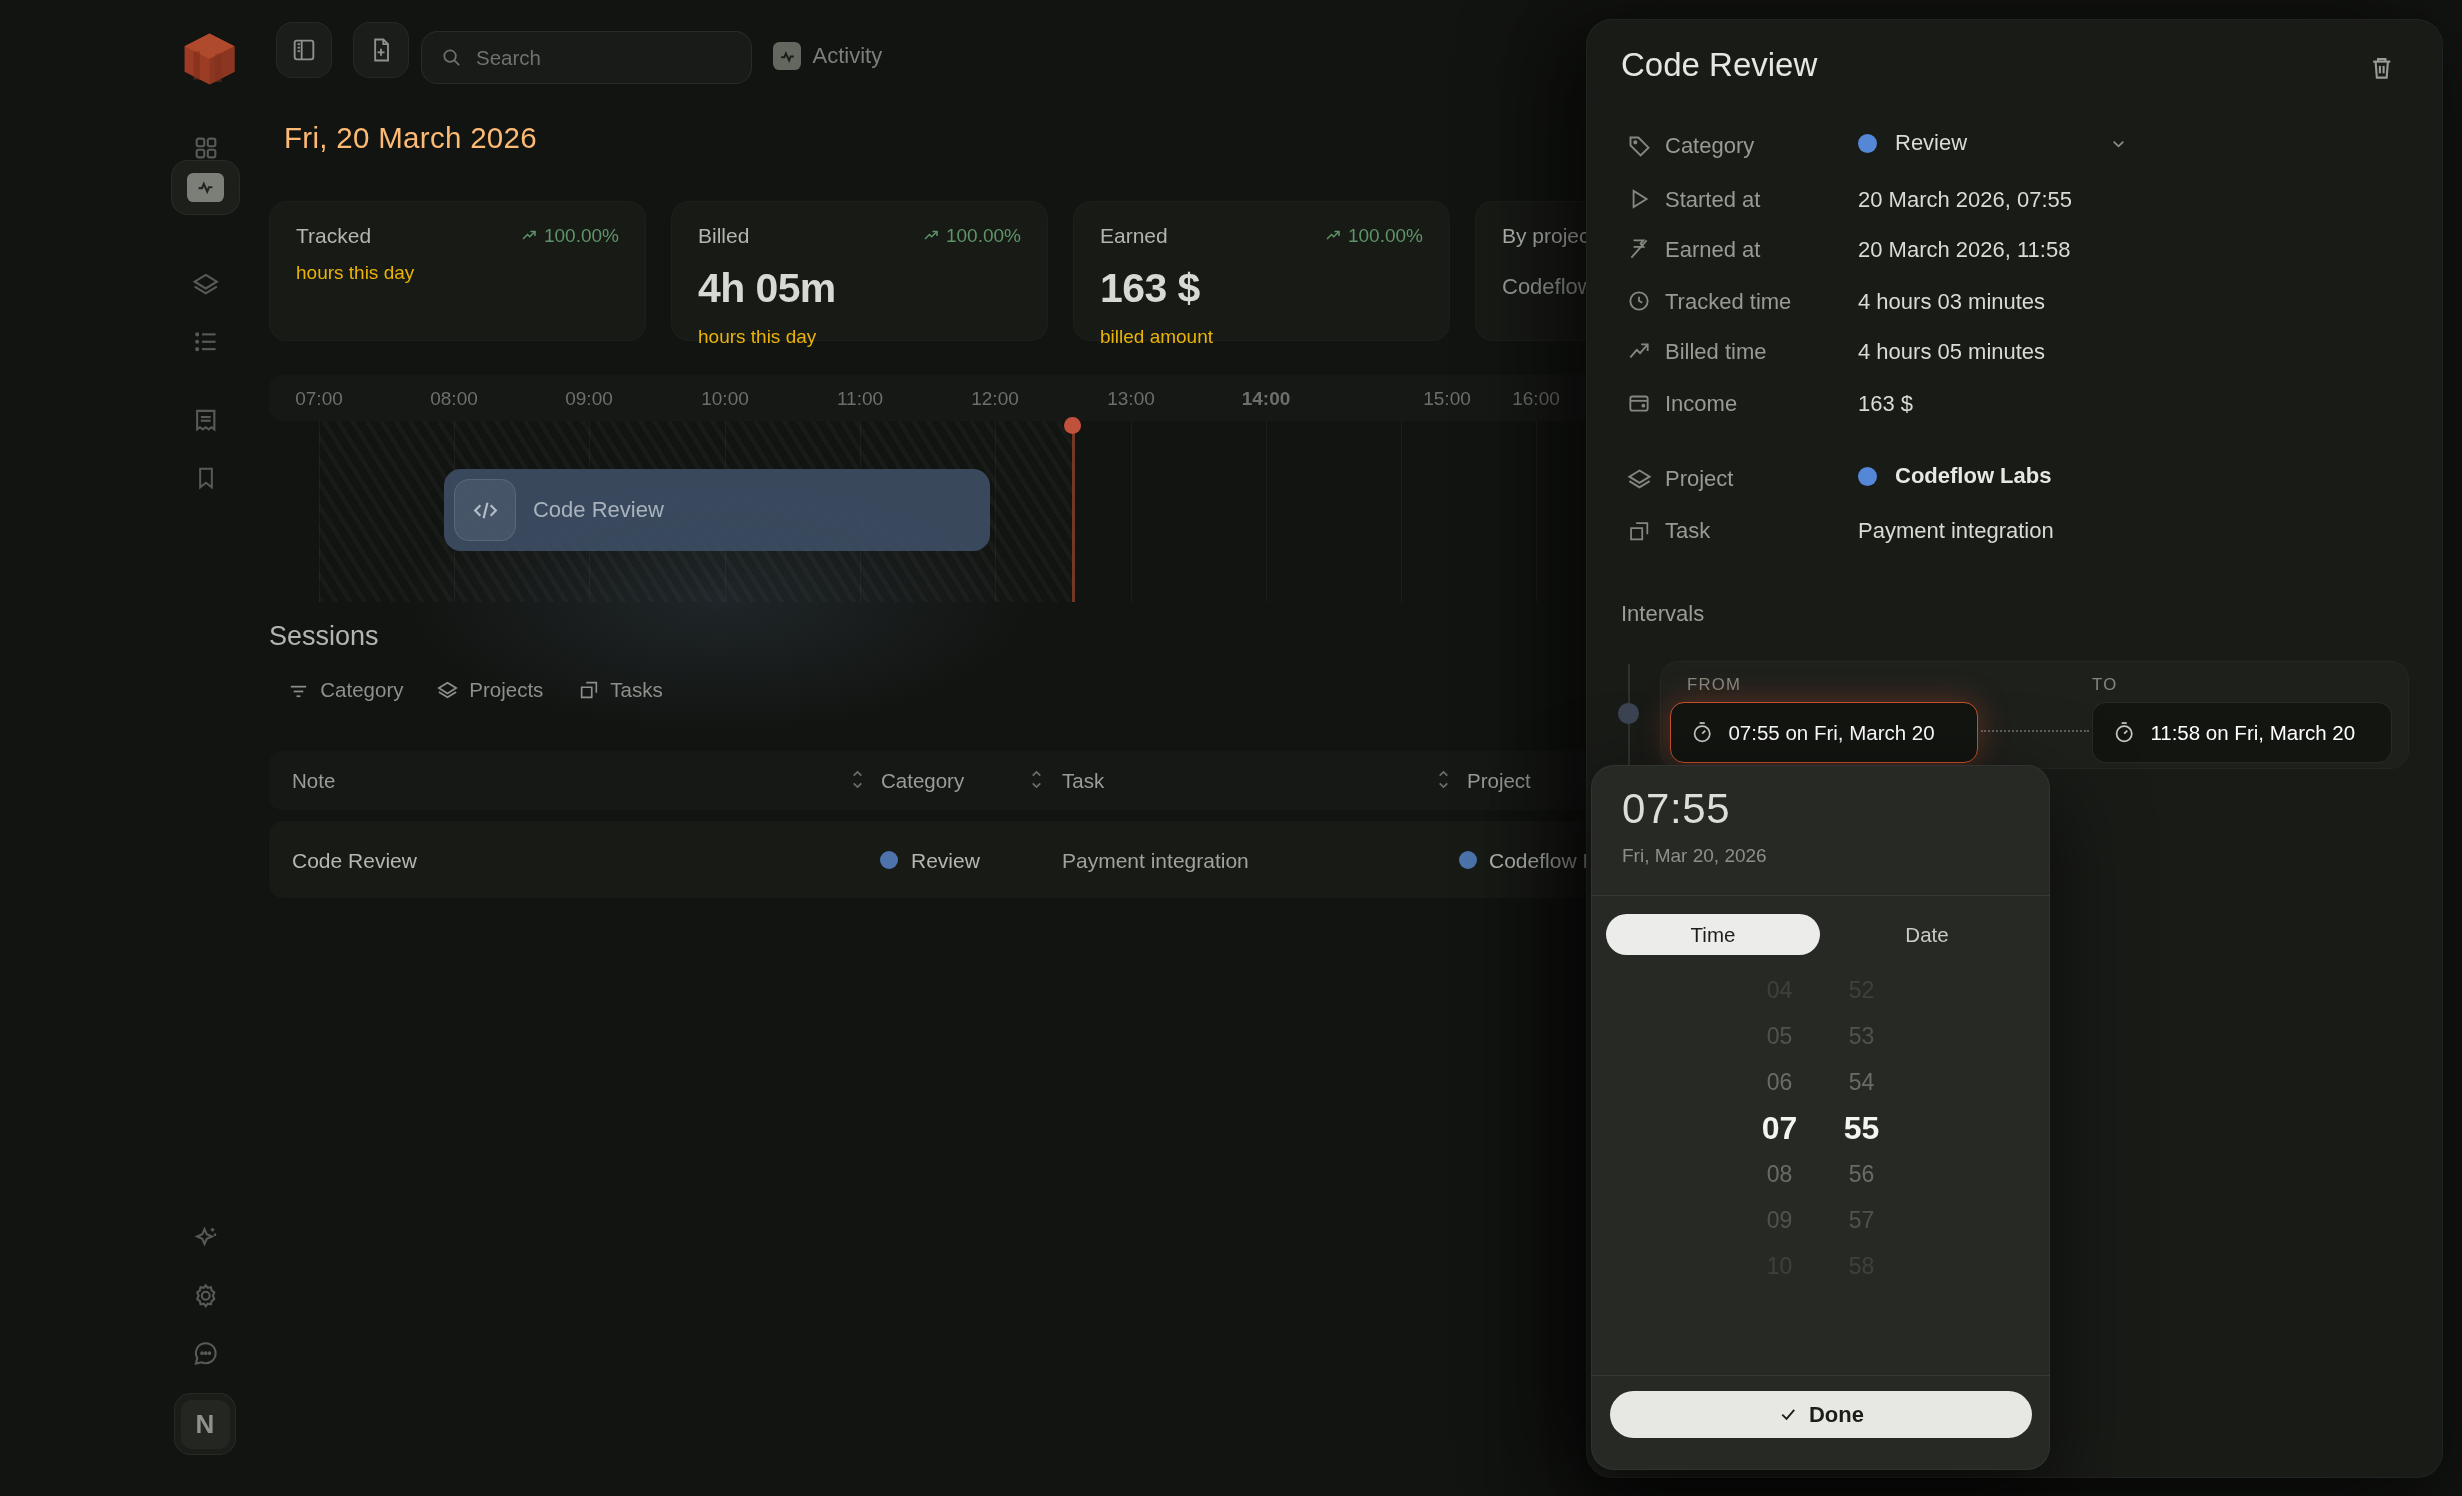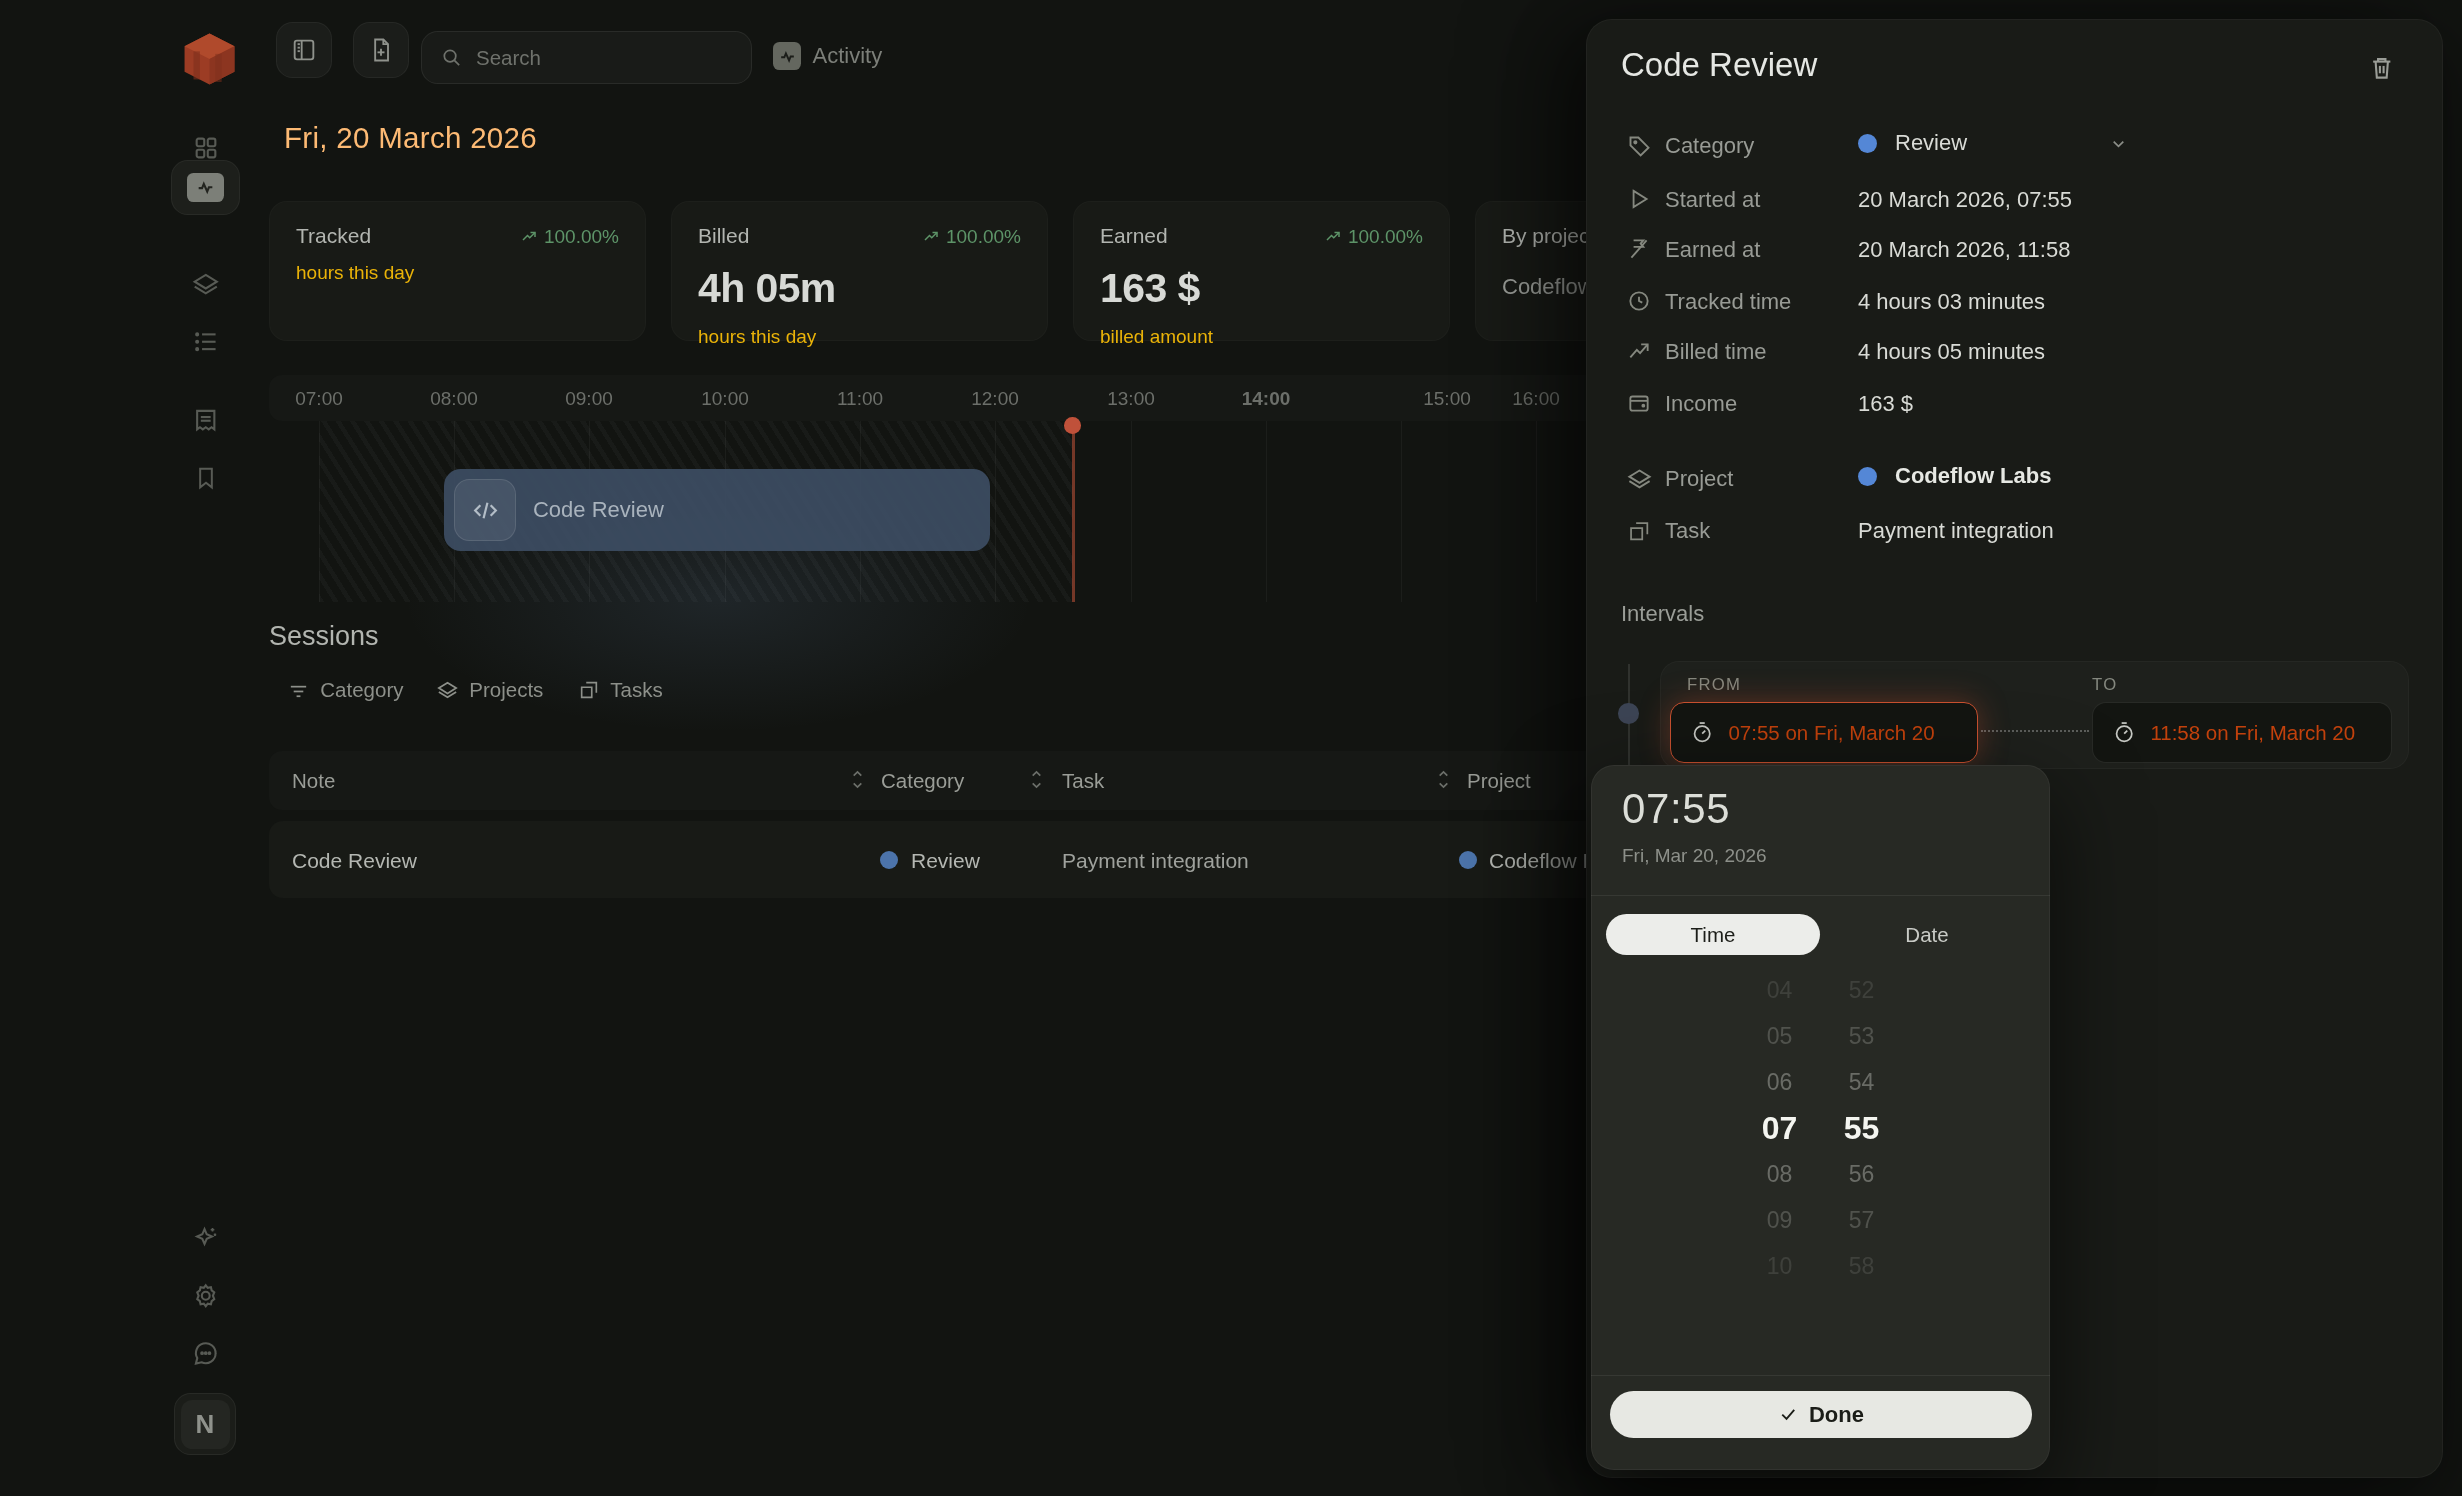--- a/index.html
+++ b/index.html
@@ -57,21 +57,21 @@
   }
 
   
   .date-header { left:269px; top:121px; font-size:29.5px; font-weight:500; color:#fdba74; letter-spacing:0.3px;margin-left:15px; }
 
   .statcard {
     top:201px; width:377px; height:140px; border-radius:18px;
     background:#181a16; border:1.3px solid rgba(255,255,255,0.025);
     padding:22px 26px;
   }
-  .statcard .row1 { display:flex; justify-content:space-between; align-items:flex-end; }
+  .statcard .row1 { display:flex; justify-content:space-between; align-items:center; }
   .statcard .lbl { font-size:21px; color:#b2b5b0; }
   .trend { display:flex; align-items:center; gap:6.4px; color:#5d9468; font-size:19px; }
   .statcard .val { margin-top:16.7px; font-size:41px; font-weight:600; letter-spacing:-0.6px; color:#d7d9d5; }
   .statcard .sub { margin-top:14px; font-size:19px; color:#eab308; }
   .statcard.byproject .val2 { margin-top:26px; font-size:22px; color:#9a9d98; }
 
   
   .tl-strip { left:269px; top:375px; width:1925px; height:46px; border-radius:13px; background:#161815; }
   .tl-label { top:388px; font-size:19px; color:#6c6f6a; transform:translateX(-50%); }
   .tl-grid { top:421px; width:1.3px; height:181px; background:rgba(255,255,255,0.045); }
@@ -133,21 +133,21 @@
   .rail-line { left:1628px; top:664px; width:1.9px; height:103px; background:rgba(255,255,255,0.1); z-index:11; }
   .rail-dot { left:1618px; top:703px; width:20.5px; height:20.5px; border-radius:50%; background:#3c4454; z-index:11; }
   .int-card {
     left:1660px; top:661px; width:749px; height:108px; border-radius:19px;
     background:#1e201c; border:1.3px solid rgba(255,255,255,0.03); z-index:11;
   }
   .int-lbl { top:675px; font-size:16.7px; color:#85887f; letter-spacing:1.3px; z-index:12; }
   .int-input {
     top:702px; height:61px; border-radius:14px; background:#131511;
     display:flex; align-items:center; gap:14px; padding:12px 19px;
-    font-size:20.5px; color:#c2410c; z-index:12;
+    font-size:20.5px; color:#ffffff; z-index:12;
   }
   .int-from {
     left:1670px; width:308px;
     border:1.9px solid #c8502f;
     box-shadow:0 0 29.5px rgba(200,80,47,0.38);
   }
   .int-to { left:2092px; width:300px; border:1.3px solid rgba(255,255,255,0.09); }
   .int-connector {
     left:1981px; top:730px; width:108px; height:0;
     border-top:2.6px dotted rgba(255,255,255,0.28); z-index:12;

